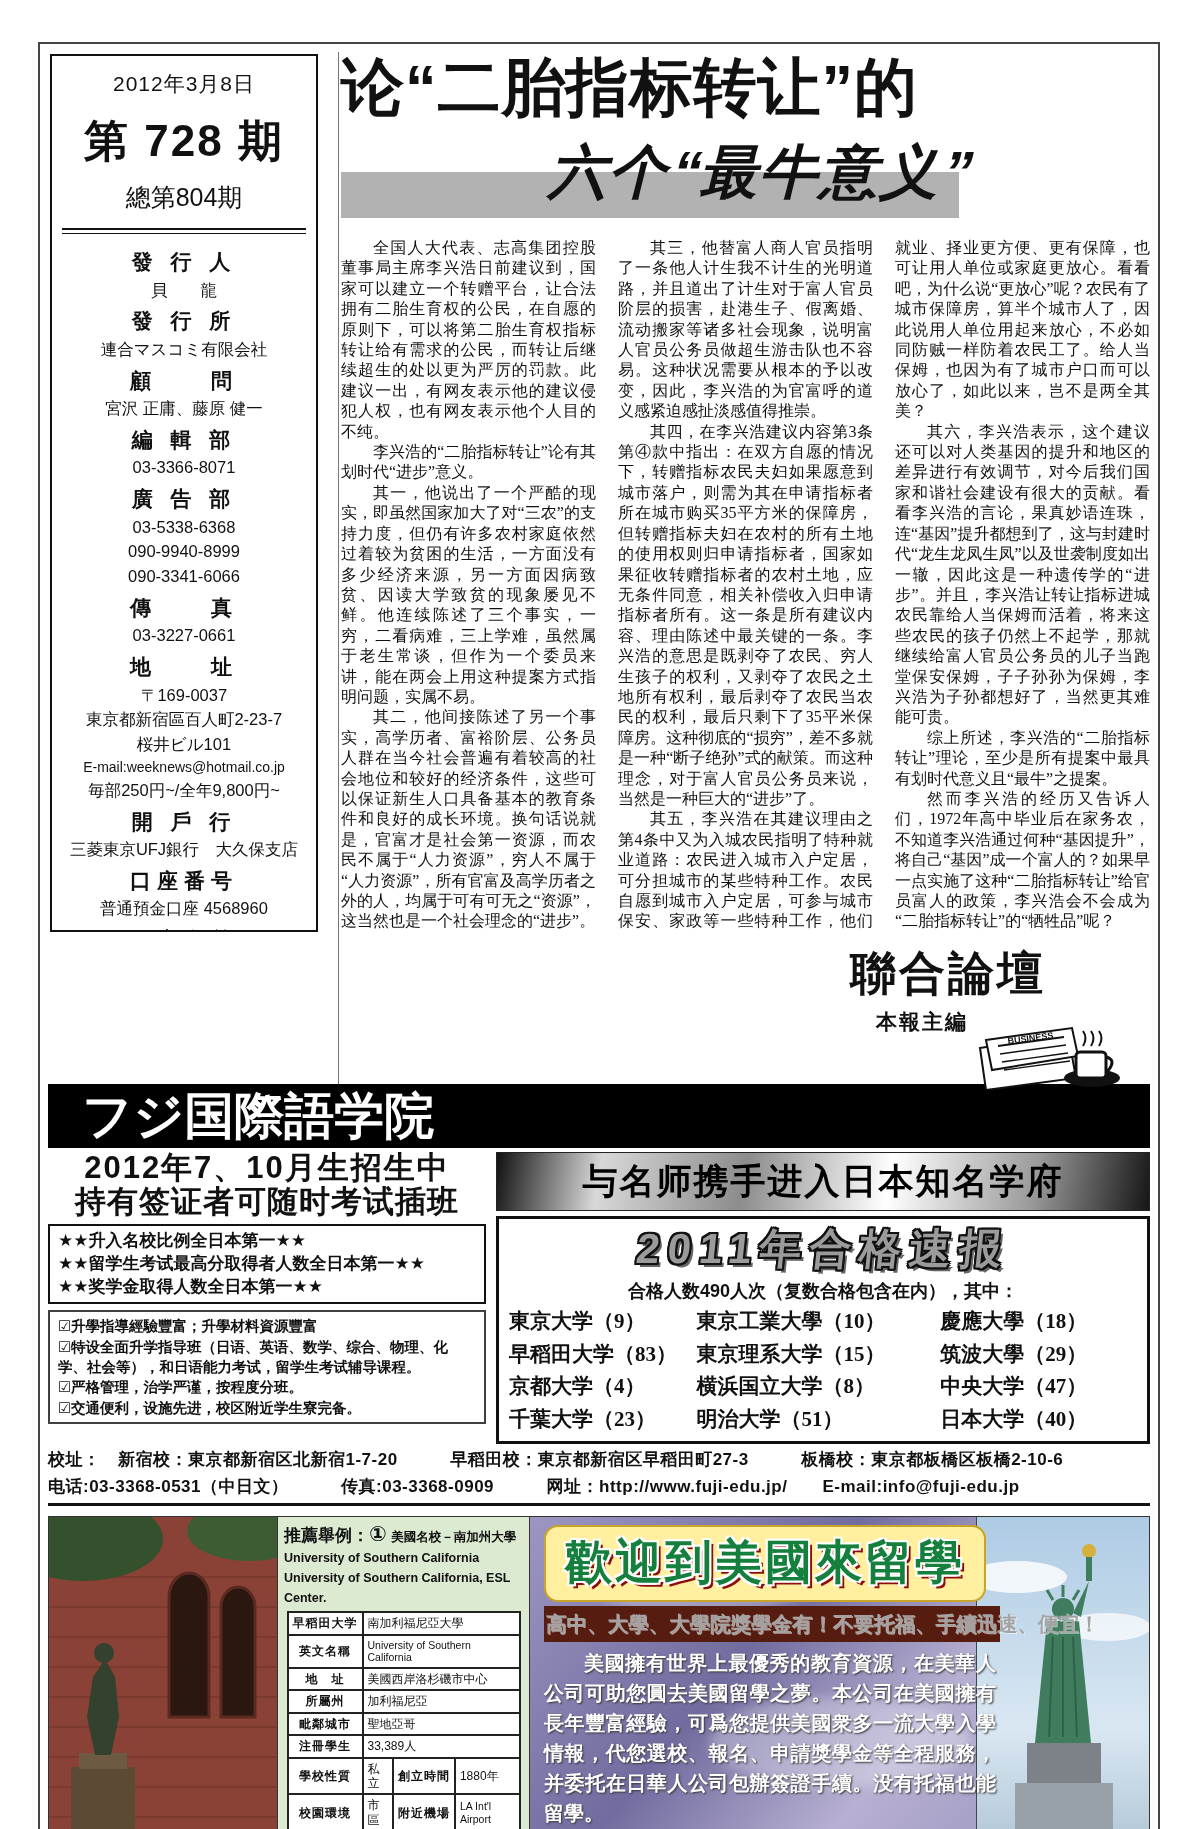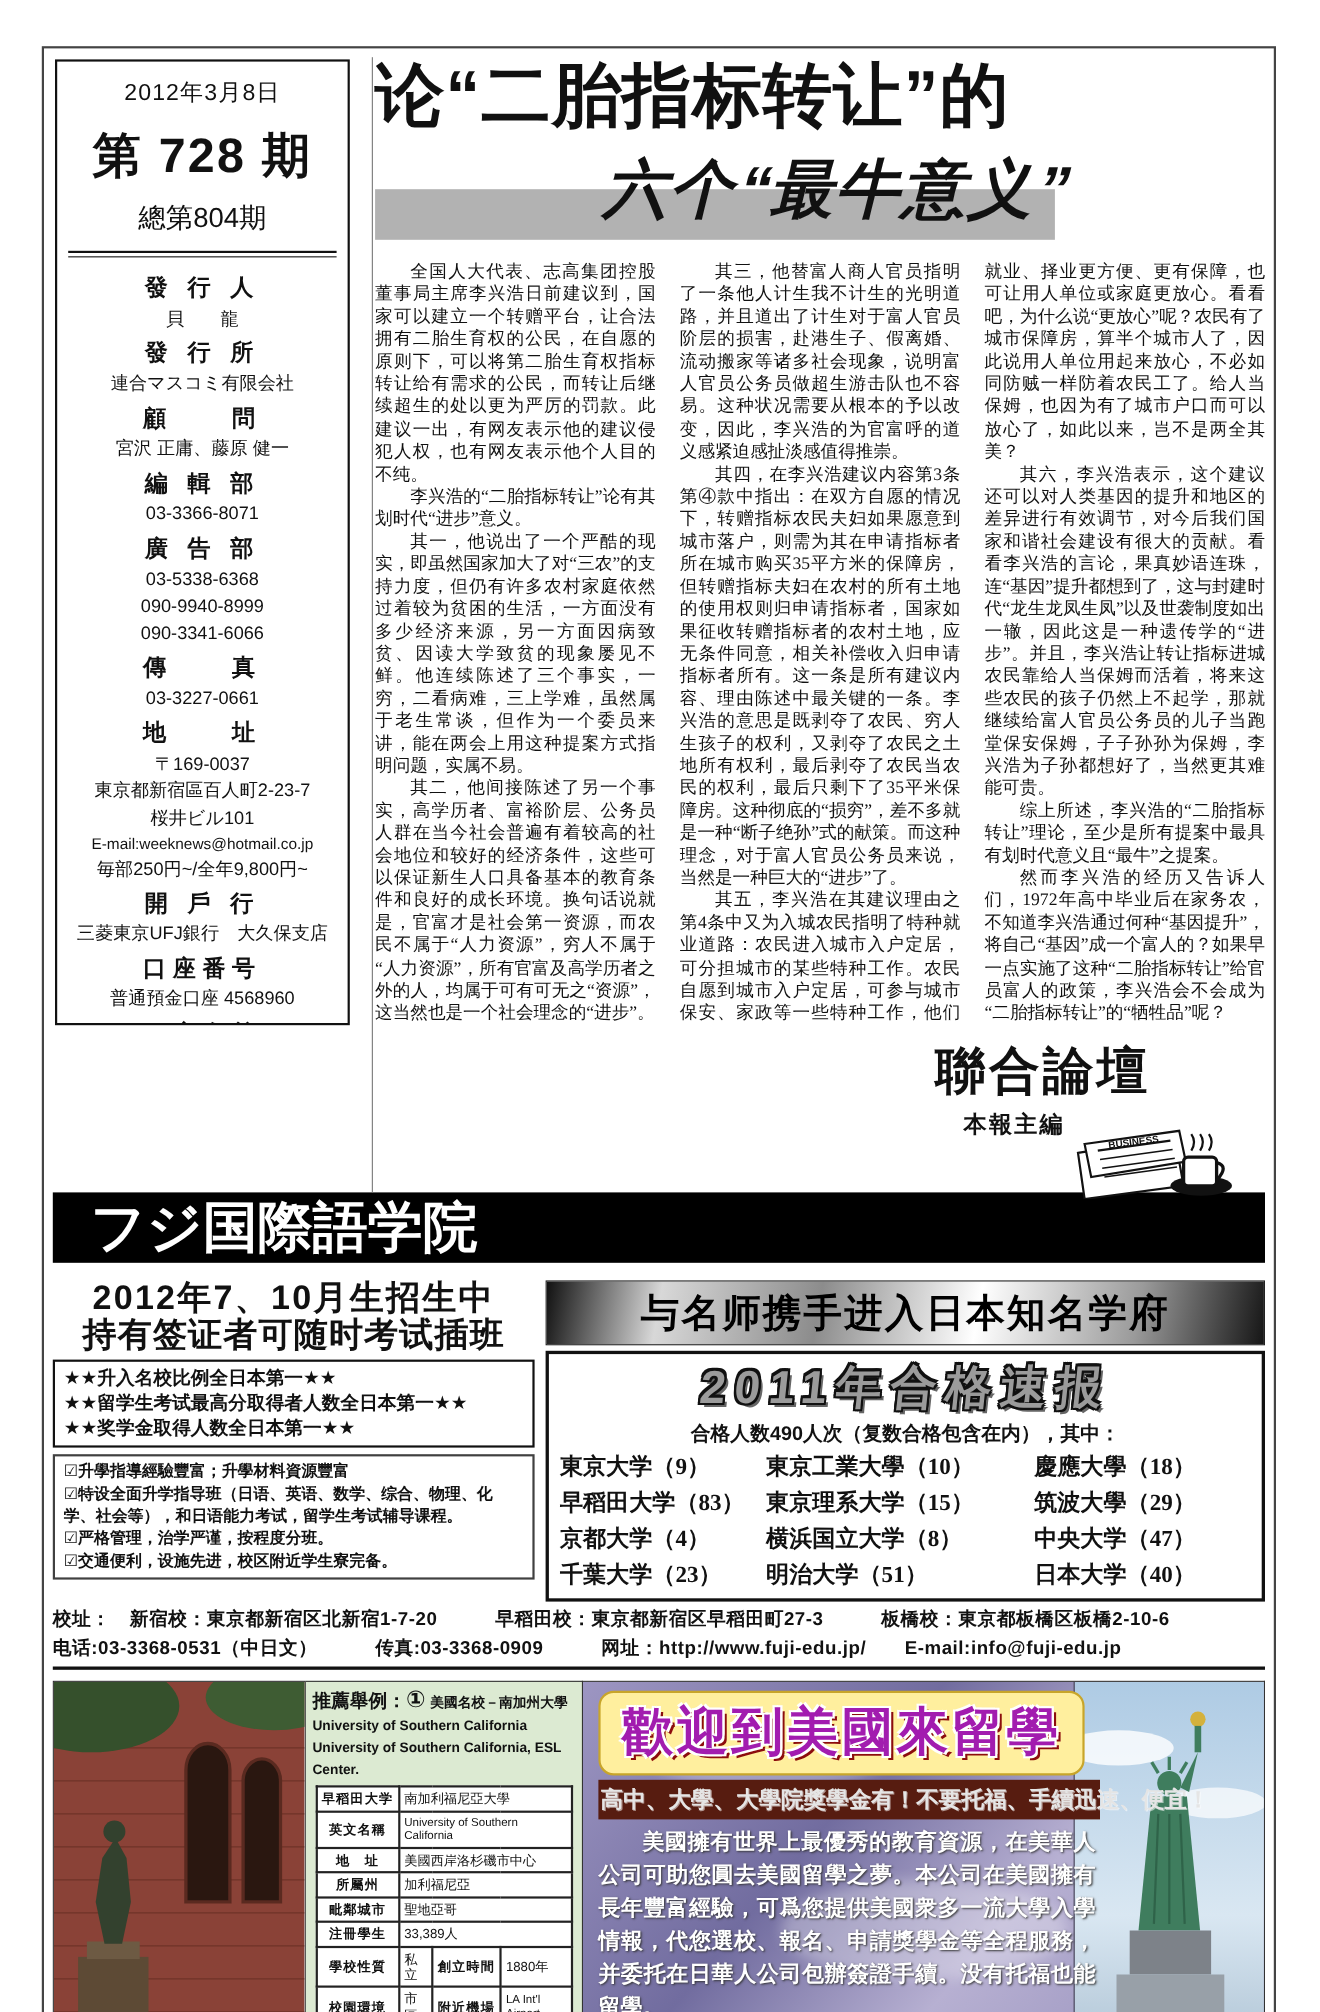--- a/index.html
+++ b/index.html
@@ -28,21 +28,21 @@
   .body-cols p{margin:0;text-indent:2em;}
   .forum{position:relative;height:130px;}
   .forum-box{position:absolute;right:0;top:-4px;width:300px;text-align:left;}
   .forum-title{font-size:46px;font-weight:900;letter-spacing:3px;line-height:1.0;}
   .forum-row{display:flex;align-items:flex-start;justify-content:center;gap:6px;margin-top:2px;}
   .forum-sub{font-size:21px;font-weight:900;letter-spacing:2px;margin-top:10px;}
 
   
   .fuji{margin-top:4px;}
   .fuji-banner{background:#000;color:#fff;font-size:50px;font-weight:900;display:flex;justify-content:space-between;align-items:center;padding:4px 34px;height:56px;}
-  .fuji-grid{display:flex;margin-top:16px;}
+  .fuji-grid{display:flex;margin-top:4px;}
   .fuji-left{width:438px;min-width:438px;}
   .recruit1{font-size:31px;font-weight:900;text-align:center;letter-spacing:2px;line-height:1.05;}
   .recruit2{font-size:31px;font-weight:900;text-align:center;letter-spacing:1px;line-height:1.1;}
   .star-box{border:2px solid #111;margin-top:5px;padding:4px 8px;}
   .star-line{font-size:17px;font-weight:700;line-height:1.35;white-space:nowrap;}
   .check-box{border:2px solid #404040;margin-top:6px;padding:4px 8px;}
   .check-line{font-size:14.5px;font-weight:600;line-height:1.4;}
   .fuji-right{flex:1;margin-left:10px;}
   .slogan{background:linear-gradient(100deg,#111 0%,#d8d8d8 16%,#8c8c8c 38%,#ffffff 60%,#9a9a9a 82%,#161616 100%);color:#000;font-size:35px;font-weight:900;text-align:center;padding:5px 4px;letter-spacing:2px;border:1px solid #222;}
   .results-box{border:3px solid #111;margin-top:5px;padding:2px 10px 6px 10px;}
@@ -63,22 +63,22 @@
   .usc-table{border-collapse:collapse;background:#fff;margin:4px auto 0 auto;width:234px;}
   .usc-table td{border:2px solid #222;font-size:12px;padding:3px 4px;line-height:1.2;}
   .usc-table td.lbl{font-weight:900;text-align:center;letter-spacing:1px;white-space:nowrap;}
   .usc-table td.en{font-size:10.5px;}
 
   .us-ad{flex:1;position:relative;background:linear-gradient(130deg,#9d96c2 0%,#716c9f 35%,#b7b0d2 60%,#8d86b5 100%);border:1px solid #333;border-left:none;overflow:hidden;}
   .cloud{position:absolute;background:rgba(255,255,255,.28);border-radius:50%;filter:blur(6px);}
   .statue{position:absolute;top:0;right:0;width:172px;height:100%;background:linear-gradient(#aecbe4 0%,#d9e7f2 55%,#9fb6c9 100%);border-left:1px solid #445;}
   .us-inner{position:relative;width:460px;padding:8px 0 0 14px;z-index:2;}
   .us-banner{background:#ffef9e;border:2px solid #c8a52a;border-radius:14px;width:438px;text-align:center;padding:4px 0 6px 0;}
-  .us-banner-text{font-size:47px;font-weight:900;letter-spacing:3px;color:#a21caf;text-shadow:-2px -2px 0 #fff,2px -2px 0 #fff,-2px 2px 0 #fff,2px 2px 0 #fff,4px 4px 0 #8c0d0d;white-space:nowrap;}
-  .us-subbanner{background:#571c10;color:#e5e5e5;font-size:20.5px;font-weight:900;text-align:center;padding:4px 2px;width:452px;margin-top:4px;text-shadow:1px 1px 0 rgba(255,255,255,.55);white-space:nowrap;}
+  .us-banner-text{font-size:47px;font-weight:900;letter-spacing:3px;color:#15803d;text-shadow:-2px -2px 0 #fff,2px -2px 0 #fff,-2px 2px 0 #fff,2px 2px 0 #fff,4px 4px 0 #8c0d0d;white-space:nowrap;}
+  .us-subbanner{background:#571c10;color:#a3a3a3;font-size:20.5px;font-weight:900;text-align:center;padding:4px 2px;width:452px;margin-top:4px;text-shadow:1px 1px 0 rgba(255,255,255,.55);white-space:nowrap;}
   .us-body{color:#fff;font-size:20px;font-weight:700;line-height:1.5;text-align:justify;width:452px;margin-top:6px;text-indent:2em;text-shadow:1px 1px 2px #333;}
 </style>
 </head>
 <body>
 
 <div class="page">
 <div class="content">
 
   <div class="top">
     <aside class="masthead">

